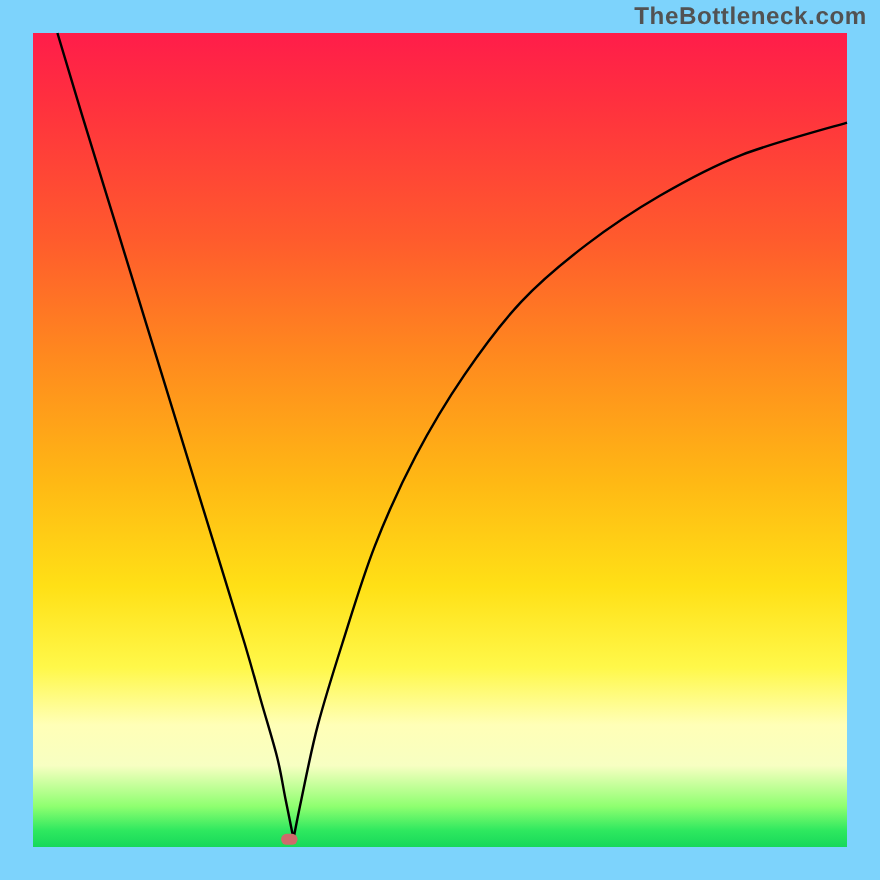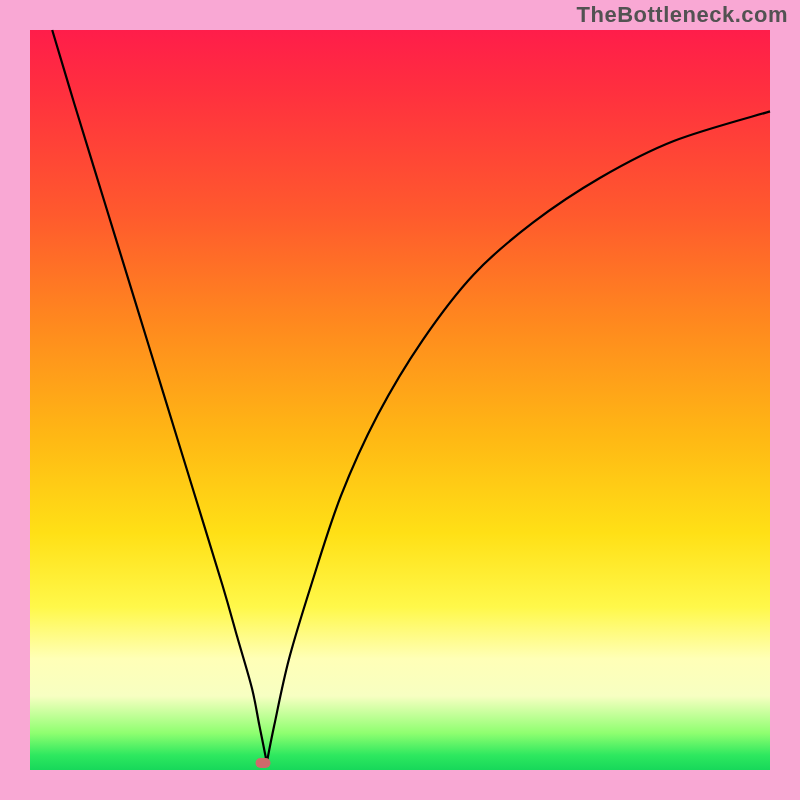--- a/index.html
+++ b/index.html
@@ -7,21 +7,21 @@
     padding: 0;
     width: 800px;
     height: 800px;
     overflow: hidden;
     font-family: Arial, Helvetica, sans-serif;
   }
   .frame {
     position: relative;
     width: 800px;
     height: 800px;
-    background: #f9a8d4;
+    background: #7dd3fc;
   }
   .watermark {
     position: absolute;
     top: 2px;
     right: 12px;
     font-size: 22px;
     font-weight: 600;
     color: #525252;
     letter-spacing: 0.5px;
     z-index: 10;

